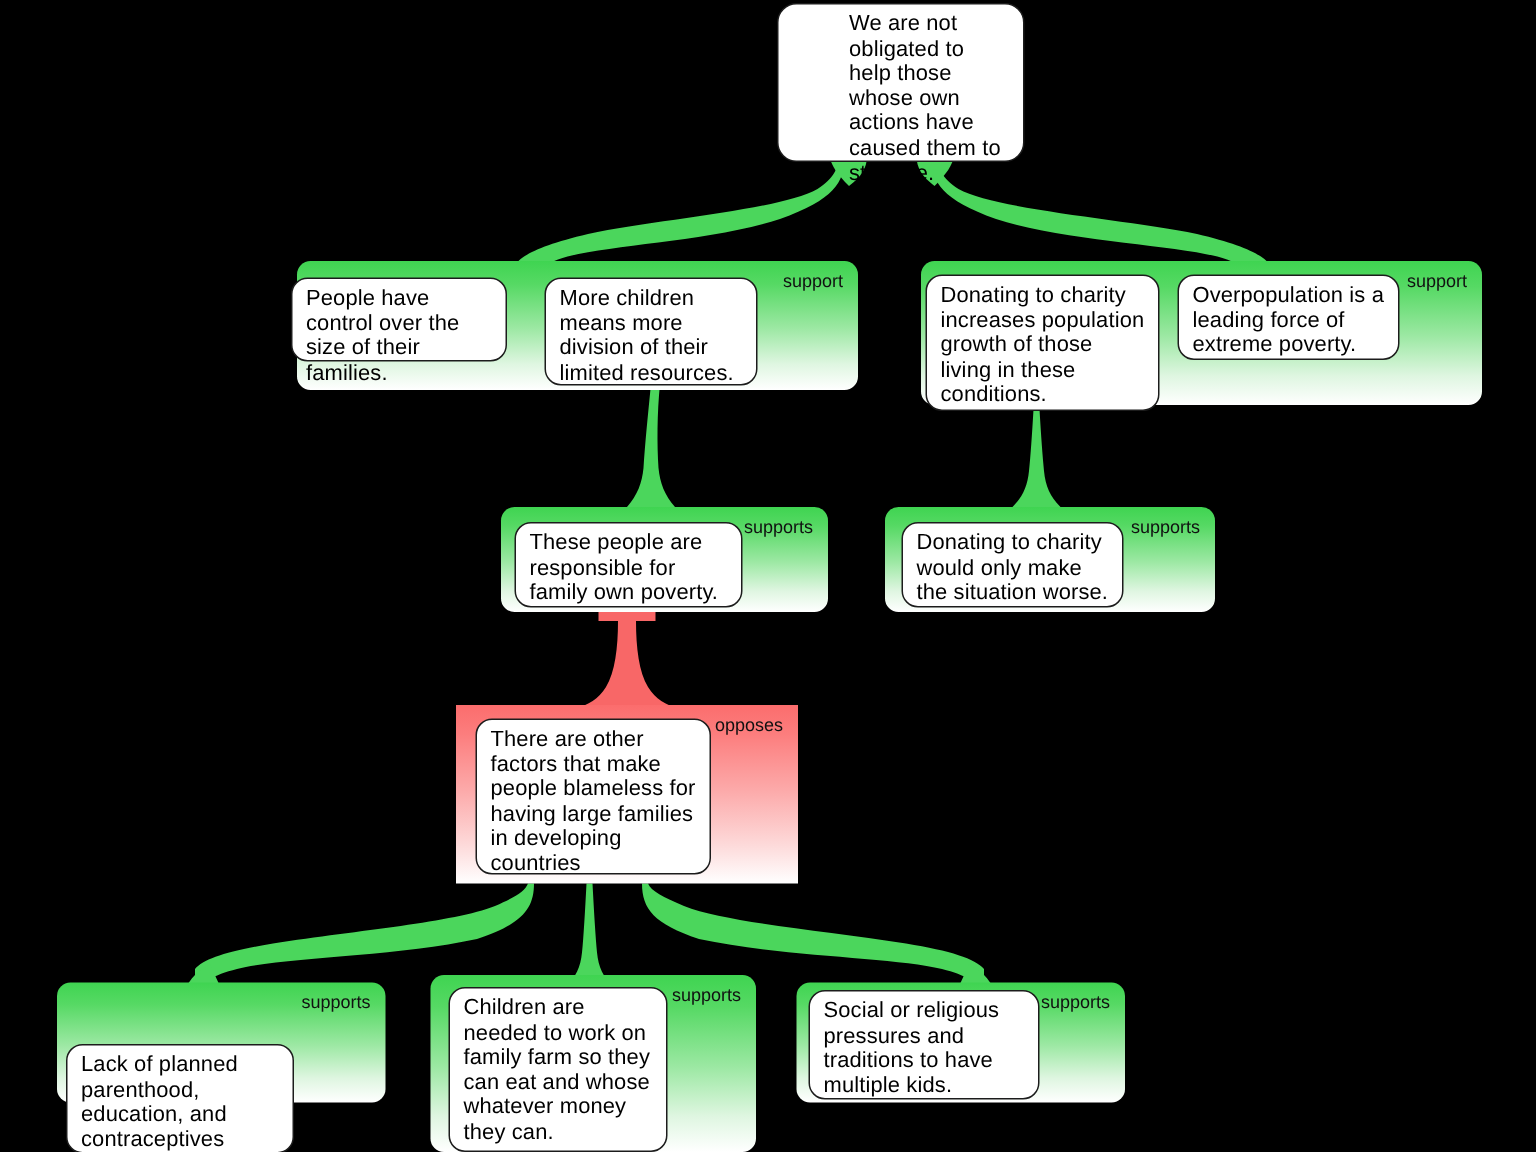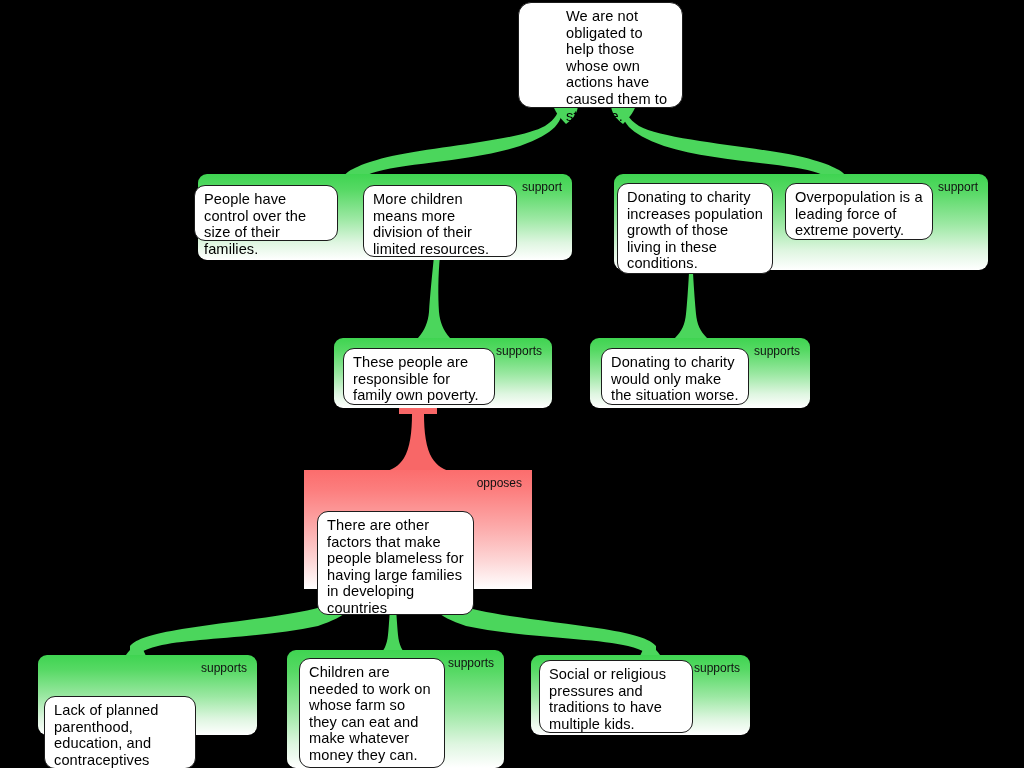--- a/index.html
+++ b/index.html
@@ -130,51 +130,51 @@
              C 442 598, 434 594, 432 589 Z"></path>
     <path fill="#4bd65c" d="M 664 665 C 662 655, 656 648, 646 643 L 640 656 C 649 660, 656 664, 659 668 Z"></path>
   </svg>
 
   <div class="claim root" style="left:518px;top:2px;width:165px;height:106px;padding-left:47px;">We are not obligated to help those whose own actions have caused them to struggle.</div>
 
   <div class="relation support" style="left:198px;top:174px;width:374px;height:86px;">
     <span class="rel-label right">support</span>
   </div>
   <div class="claim" style="left:194px;top:185px;width:144px;height:56px;">People have control over the size of their families.</div>
-  <div class="claim" style="left:363px;top:185px;width:154px;height:72px;">More children means more division of their limited resources.</div>
+  <div class="claim" style="left:363px;top:185px;width:142px;height:72px;">More children means more division of their limited resources.</div>
 
   <div class="relation support" style="left:614px;top:174px;width:374px;height:96px;">
     <span class="rel-label right">support</span>
   </div>
   <div class="claim" style="left:785px;top:183px;width:148px;height:57px;">Overpopulation is a leading force of extreme poverty.</div>
   <div class="claim" style="left:617px;top:183px;width:156px;height:91px;">Donating to charity increases population growth of those living in these conditions.</div>
 
   <div class="relation support" style="left:334px;top:338px;width:218px;height:70px;">
     <span class="rel-label right">supports</span>
   </div>
   <div class="claim" style="left:343px;top:348px;width:152px;height:57px;">These people are responsible for family own poverty.</div>
 
   <div class="relation support" style="left:590px;top:338px;width:220px;height:70px;">
     <span class="rel-label right">supports</span>
   </div>
   <div class="claim" style="left:601px;top:348px;width:148px;height:57px;">Donating to charity would only make the situation worse.</div>
 
   <div class="relation oppose" style="left:304px;top:470px;width:228px;height:119px;">
     <span class="rel-label right">opposes</span>
   </div>
-  <div class="claim" style="left:317px;top:479px;width:157px;height:104px;margin-top:32px;">There are other factors that make people blameless for having large families in developing countries</div>
+  <div class="claim" style="left:317px;top:479px;width:157px;height:104px;">There are other factors that make people blameless for having large families in developing countries</div>
 
   <div class="relation support" style="left:38px;top:655px;width:219px;height:80px;">
     <span class="rel-label right">supports</span>
   </div>
   <div class="claim" style="left:44px;top:660px;width:152px;height:73px;margin-top:36px;">Lack of planned parenthood, education, and contraceptives</div>
 
   <div class="relation support" style="left:287px;top:650px;width:217px;height:118px;">
     <span class="rel-label right">supports</span>
   </div>
-  <div class="claim" style="left:299px;top:658px;width:146px;height:110px;">Children are needed to work on whose farm so they can eat and make whatever money they can.</div>
+  <div class="claim" style="left:299px;top:658px;width:146px;height:110px;">Children are needed to work on family farm so they can eat and whose whatever money they can.</div>
 
   <div class="relation support" style="left:531px;top:655px;width:219px;height:80px;">
     <span class="rel-label right">supports</span>
   </div>
   <div class="claim" style="left:539px;top:660px;width:154px;height:73px;">Social or religious pressures and traditions to have multiple kids.</div>
 
 </div>
 
 </body></html>

